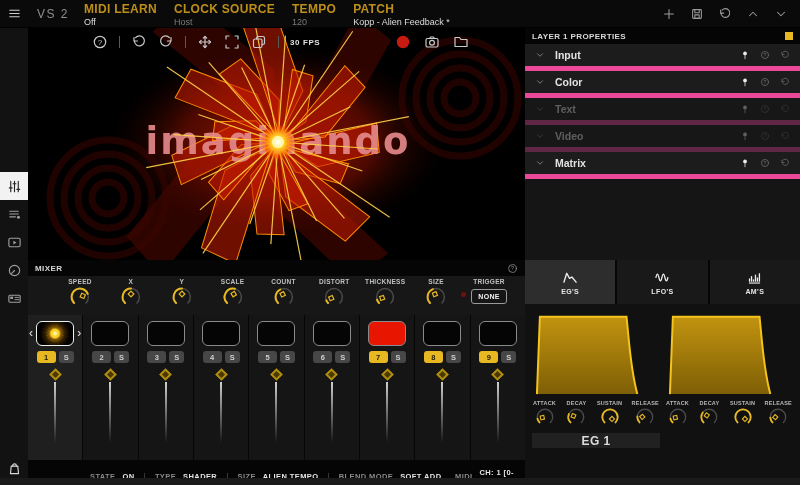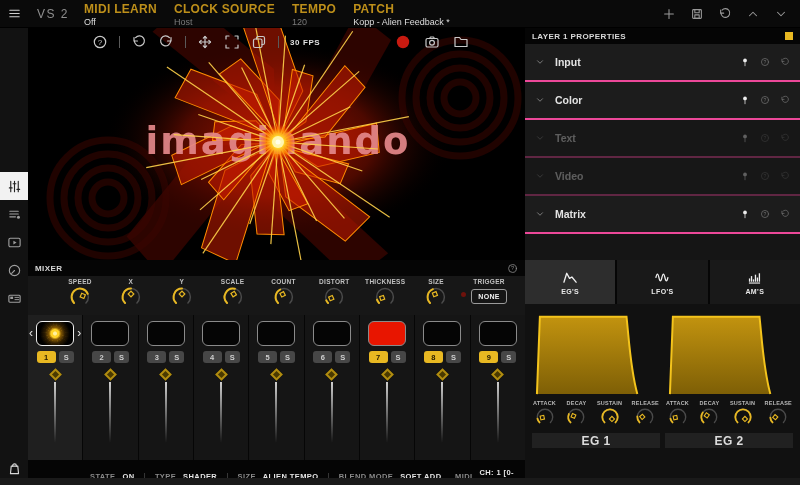--- a/index.html
+++ b/index.html
@@ -41,21 +41,21 @@
   #vtoolbar .icon{width:16px;height:16px;color:#c9c9c9}
   #vtoolbar .icon.rec{color:#c81a10}
   #fps{font-size:8px;font-weight:bold;color:#e0e0e0;letter-spacing:.6px;margin-left:11px}
   .vt-right{display:flex;align-items:center;gap:13px;margin-left:auto}
 
   
   #props{position:absolute;left:525px;top:28px;width:275px;height:232px;background:#151515}
   .panel-header{height:16px;background:#050505;display:flex;align-items:center;padding:0 7px}
   .panel-title{font-size:8px;font-weight:bold;color:#d8d8d8;letter-spacing:.4px}
   #props-chip{width:8px;height:8px;margin-left:auto}
-  .prop-row{height:38px;display:flex;align-items:center;padding:0 10px;background:#1c1c1c;border-bottom:2px solid #ec4899;gap:10px}
+  .prop-row{height:27px;display:flex;align-items:center;padding:0 10px;background:#1c1c1c;border-bottom:5px solid #ec4899;gap:10px}
   .prop-row .chev{width:10px;height:10px;color:#9a9a9a}
   .prop-label{font-size:10.5px;font-weight:bold;color:#e2e2e2}
   .prop-row .pin{width:10px;height:10px;color:#ededed}
   .prop-row .sm{width:10px;height:10px;color:#6f6f6f}
   .prop-row.disabled{opacity:.35}
 
   
   #mixer{position:absolute;left:28px;top:260px;width:497px;height:55px;background:#171717}
   .hd-help{width:11px;height:11px;color:#8a8a8a;margin-left:auto}
   #mx-knobs{position:relative;display:flex;align-items:flex-start;padding:2px 12px 0 30px;justify-content:space-between}
@@ -846,21 +846,20 @@
           </div>
           <div class="eg-kw">
             <div class="eg-kl">RELEASE</div>
             <div class="knob"><svg viewBox="0 0 24 24" fill="none" stroke-linecap="round">
                 <path d="M6.06 17.94 A8.4 8.4 0 1 1 17.94 17.94" stroke="#4a4a4a" stroke-width="1.5"></path>
                 <path d="M6.06 17.94 A8.4 8.4 0 0 1 3.63 12.66" stroke="#e8b822" stroke-width="2"></path>
                 <rect x="7.01" y="10.24" width="4" height="4" stroke="#e8b822" stroke-width="1.2" transform="rotate(220.5 9.01 12.24)"></rect>
               </svg></div>
           </div>
         </div>
-        <div class="eg-name">EG 2</div>
       </div>
     </div>
 </div>
 
 <div id="statusbar">
     <span class="sb-group">
       <span class="sb-label">STATE</span>
       <span class="sb-value">ON</span>
     </span>
     <span class="sb-sep">|</span>

